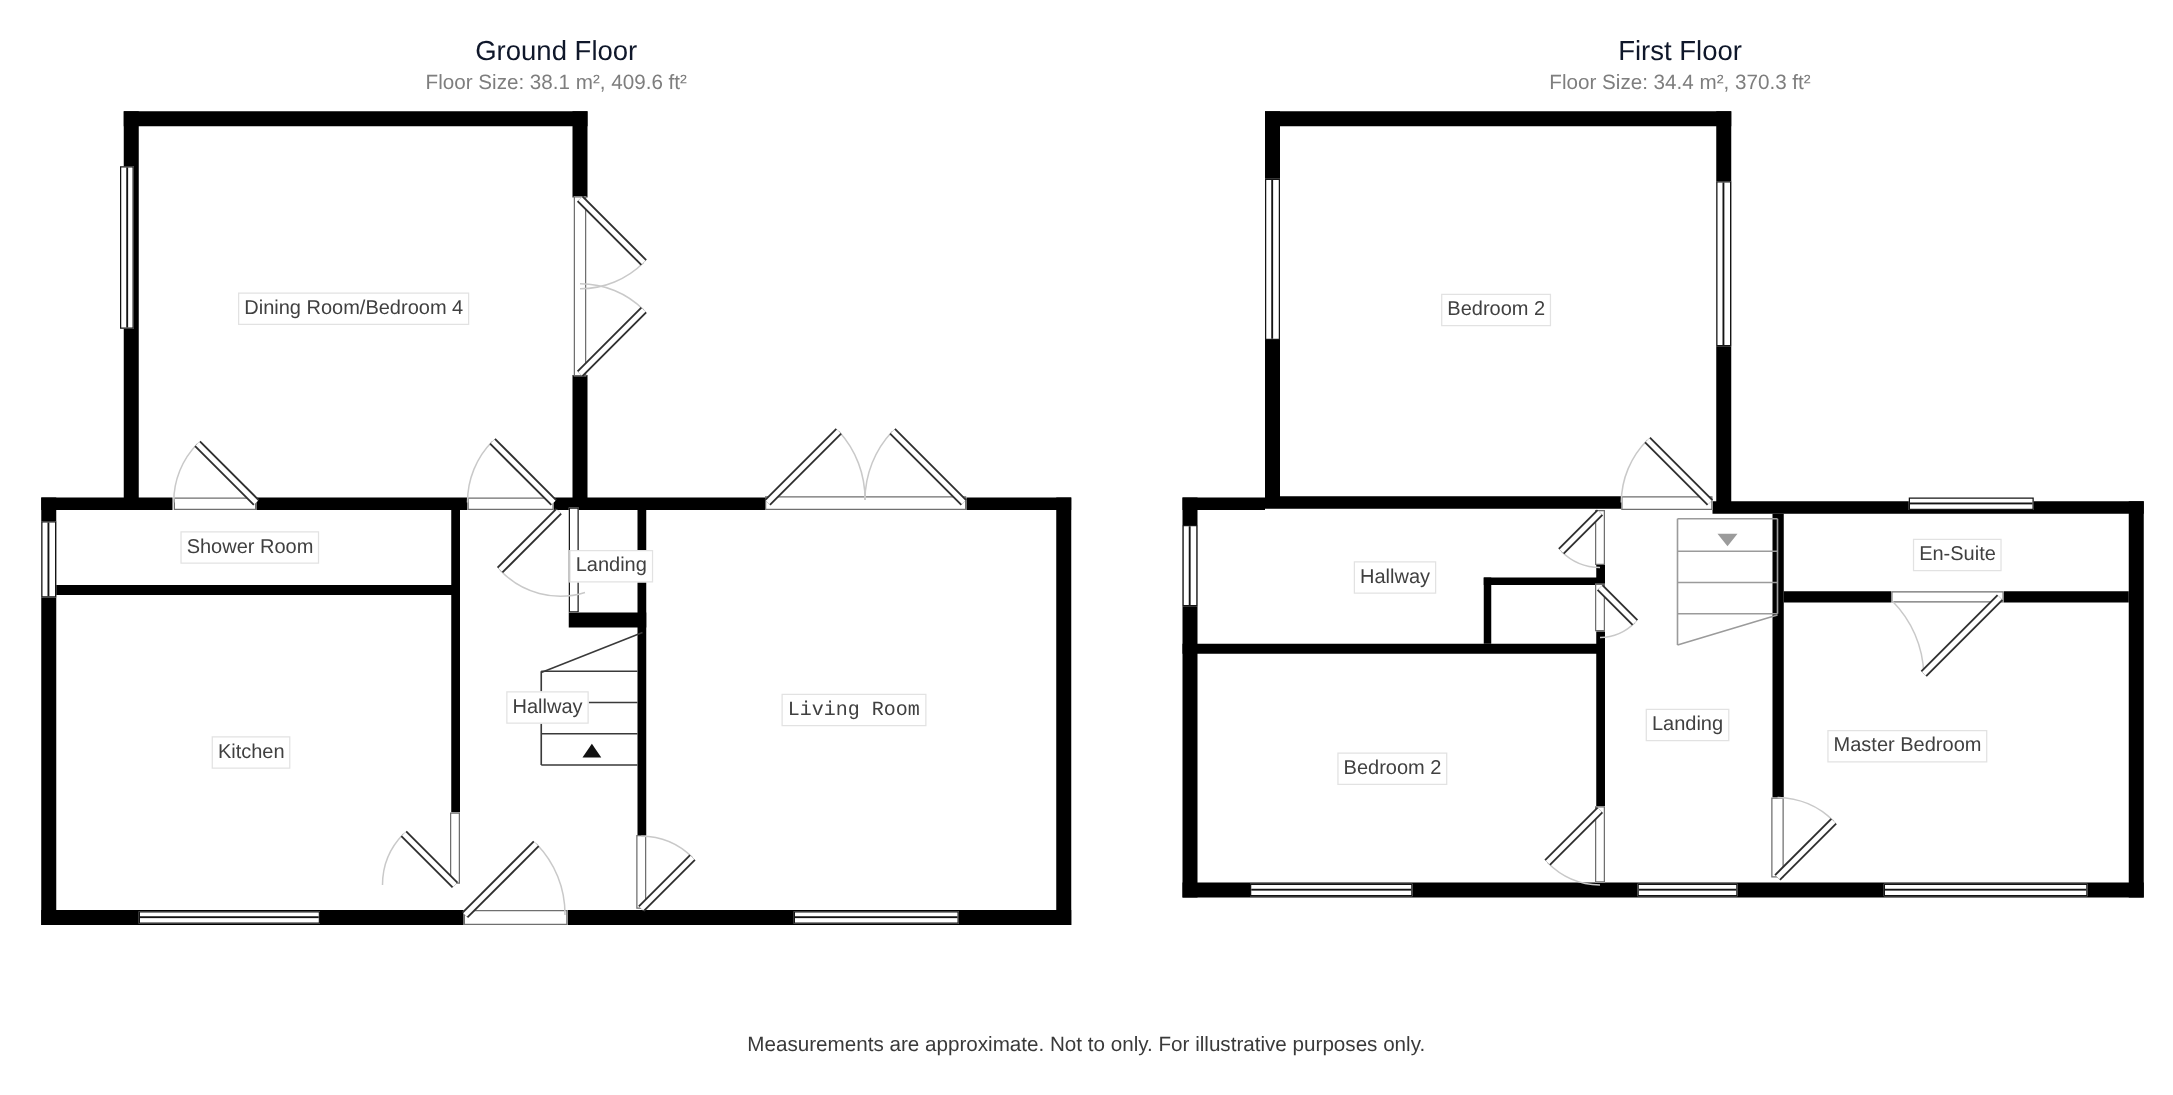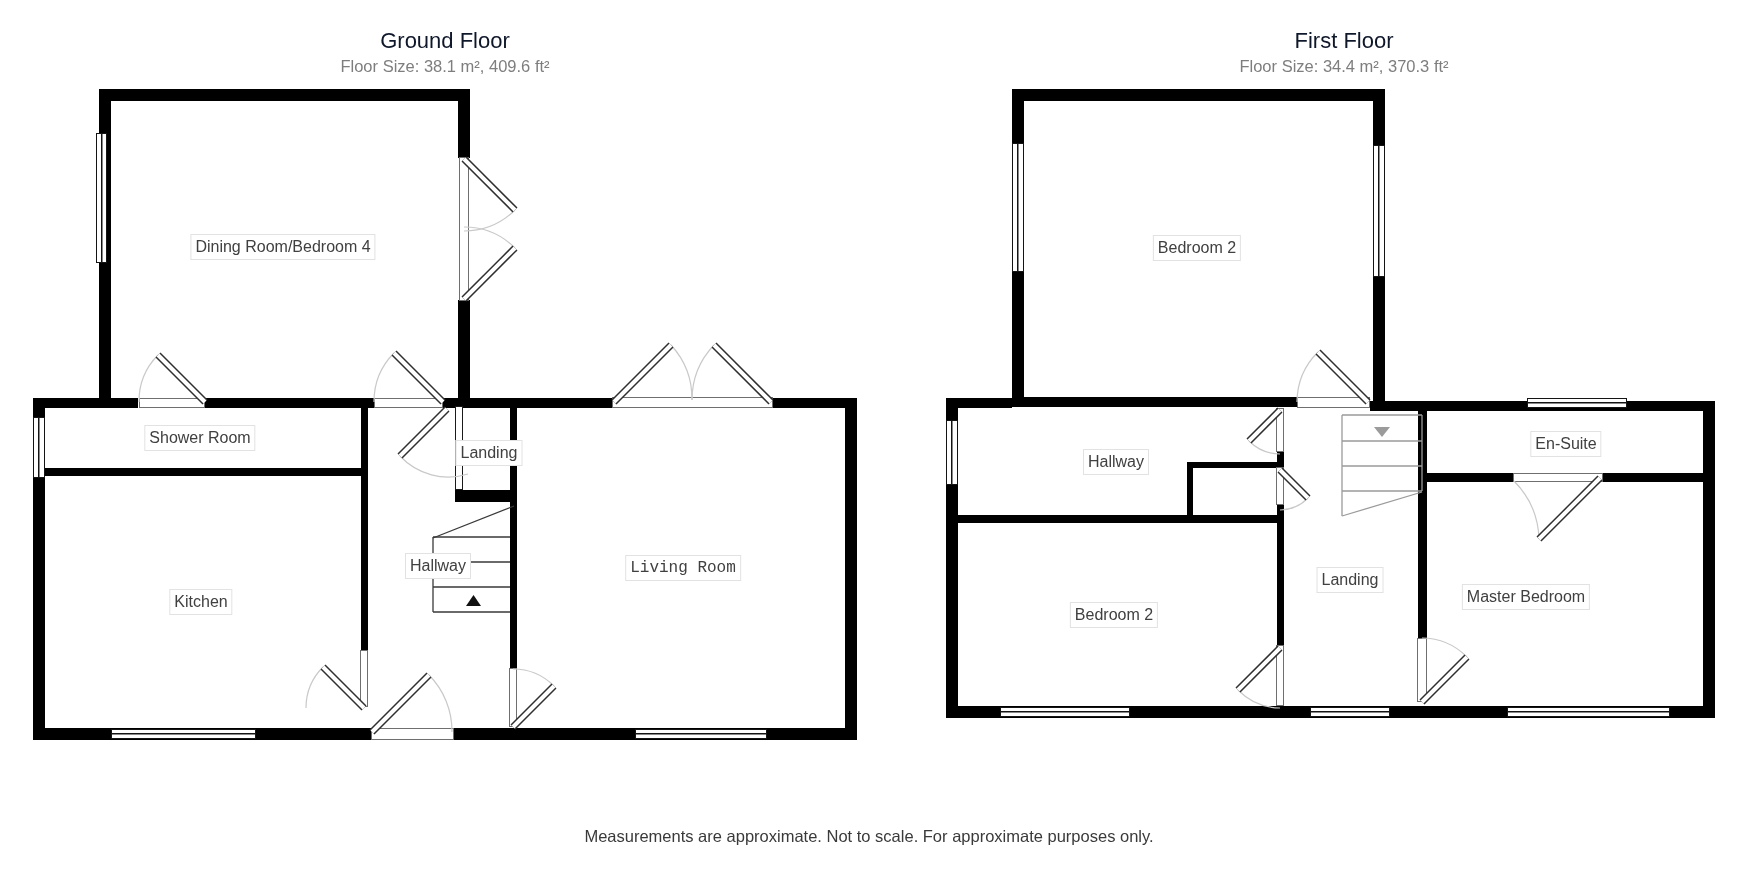--- a/index.html
+++ b/index.html
@@ -204,15 +204,15 @@
   <div class="room-label" style="left:438px;top:566px;">Hallway</div>
   <div class="room-label" style="left:683px;top:568px;font-family:Liberation Mono, monospace;">Living Room</div>
 
   <div class="room-label" style="left:1197px;top:248px;">Bedroom 2</div>
   <div class="room-label" style="left:1116px;top:462px;">Hallway</div>
   <div class="room-label" style="left:1566px;top:444px;">En-Suite</div>
   <div class="room-label" style="left:1350px;top:580px;">Landing</div>
   <div class="room-label" style="left:1114px;top:615px;">Bedroom 2</div>
   <div class="room-label" style="left:1526px;top:597px;">Master Bedroom</div>
 
-  <div class="footer-note" style="left:869px;top:827px;">Measurements are approximate. Not to scale. For approximate purposes only.</div>
+  <div class="footer-note" style="left:869px;top:827px;">Measurements are approximate. Not to only. For illustrative purposes only.</div>
 
 </div>
 
 </body></html>

